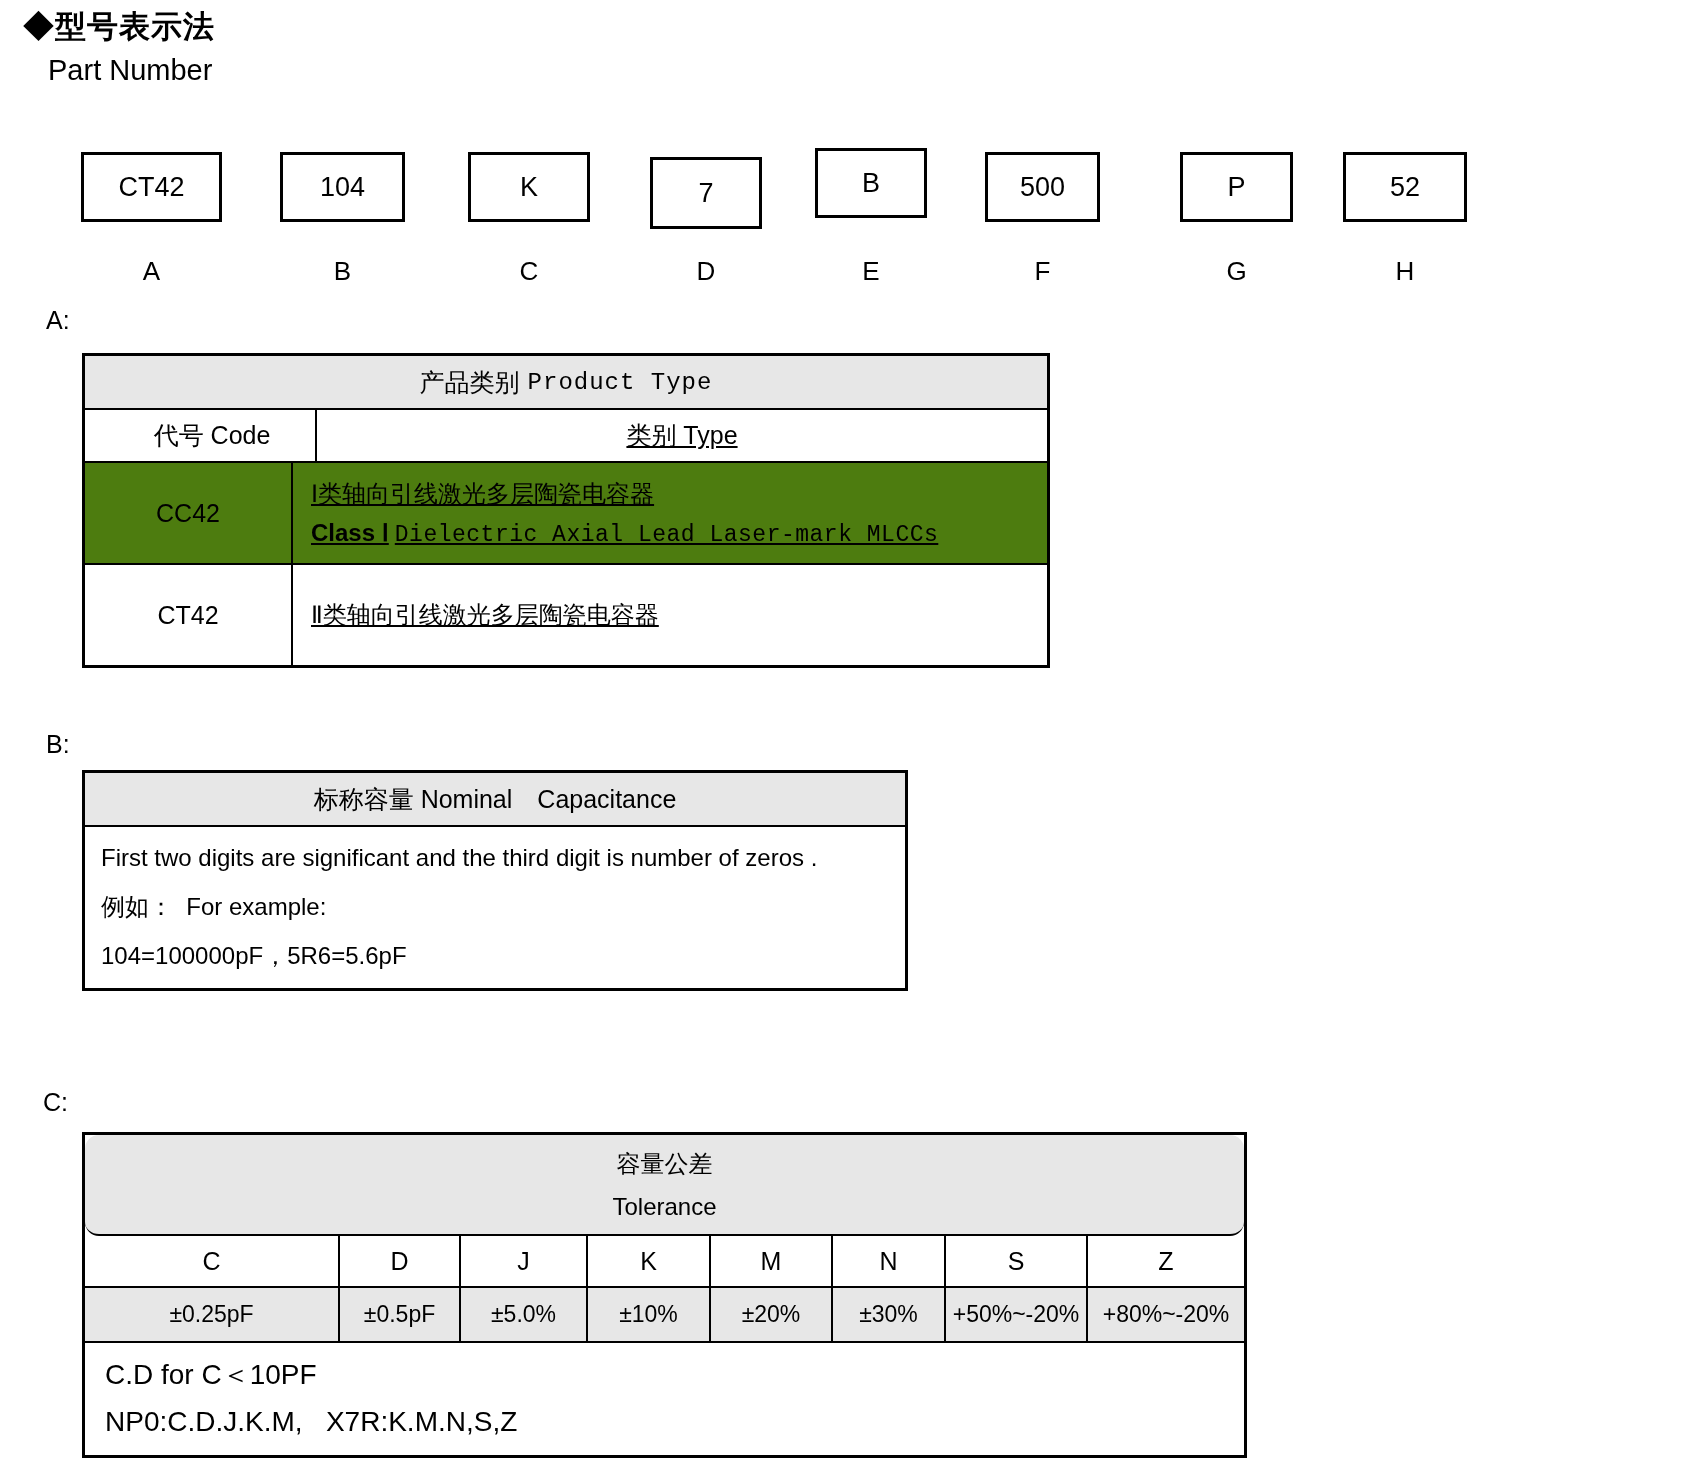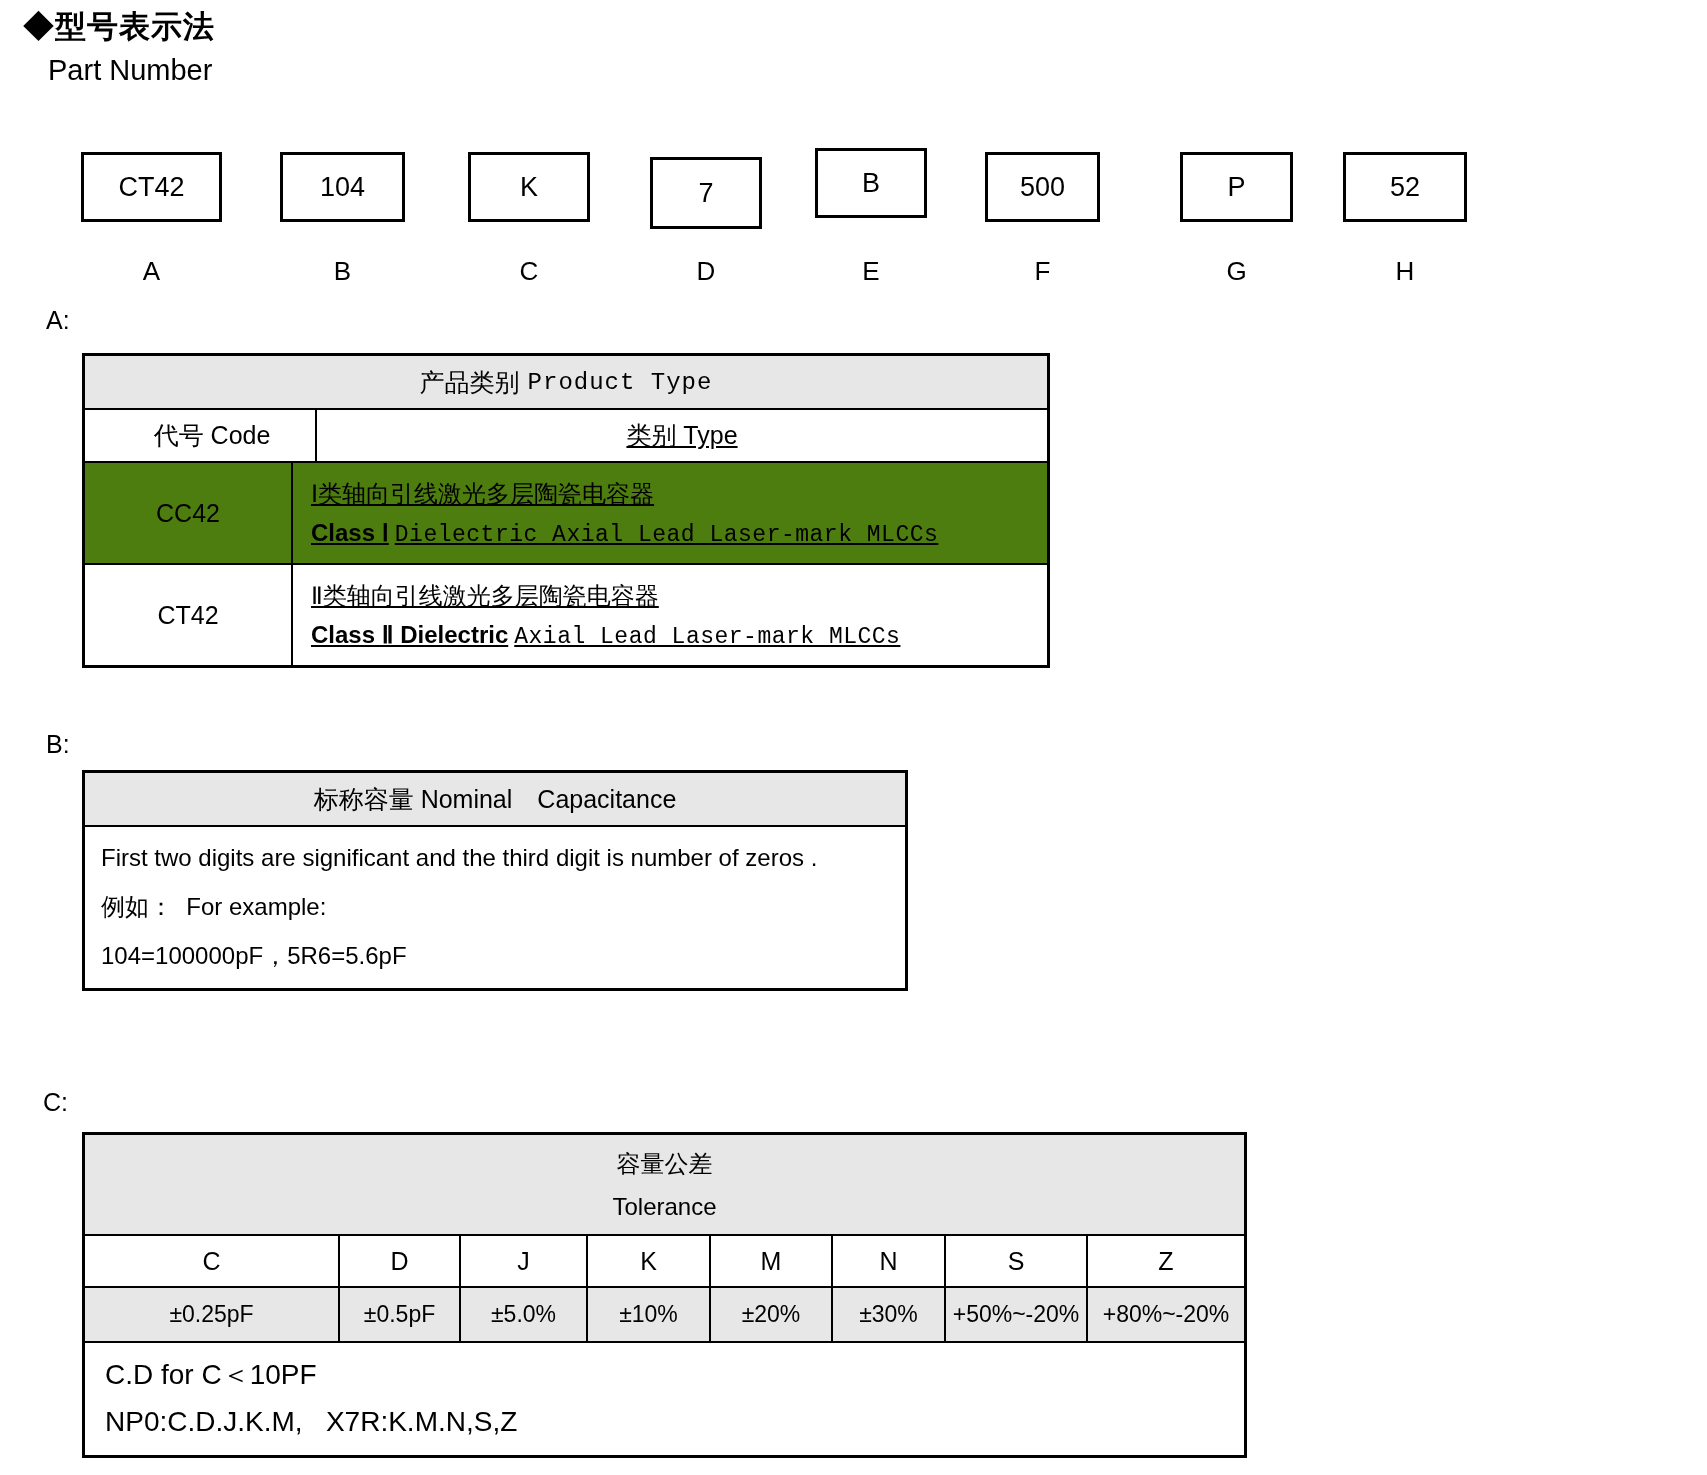--- a/index.html
+++ b/index.html
@@ -77,20 +77,21 @@
 
   
   .tableC {
     position: absolute; left: 82px; top: 1132px; width: 1165px;
     border: 3px solid #000; box-sizing: border-box; background: #fff;
   }
   .tableC .thead {
     height: 99px; background: #e7e7e7; border-bottom: 2px solid #000;
     display: flex; flex-direction: column; align-items: center; justify-content: space-evenly;
     font-size: 24px;
+    border-radius: 14px;
   }
   .tableC .crow { display: flex; border-bottom: 2px solid #000; }
   .tableC .crow > div {
     box-sizing: border-box; display: flex; align-items: center; justify-content: center;
   }
   .tableC .crow > div:not(:last-child) { border-right: 2px solid #000; }
   .tableC .crow > div:nth-child(1) { width: 255px; }
   .tableC .crow > div:nth-child(2) { width: 121px; }
   .tableC .crow > div:nth-child(3) { width: 127px; }
   .tableC .crow > div:nth-child(4) { width: 123px; }
@@ -176,23 +177,20 @@
         <div class="typ-line1">Ⅰ类轴向引线激光多层陶瓷电容器</div>
         <div class="typ-line2">
           <span class="sans-seg">Class Ⅰ</span><span class="mono">Dielectric Axial Lead Laser-mark MLCCs</span>
         </div>
       </div>
     </div>
     <div class="row trow-a">
       <div class="c1">CT42</div>
       <div class="c2">
         <div class="typ-line1">Ⅱ类轴向引线激光多层陶瓷电容器</div>
-        <div class="typ-line2">
-          <span class="sans-seg">Class Ⅱ Dielectric</span><span class="mono">Axial Lead Laser-mark MLCCs</span>
-        </div>
       </div>
     </div>
   </div>
 
   <div class="sec-label lbl-b">B:</div>
   <div class="tableB">
     <div class="thead">标称容量 Nominal　Capacitance</div>
     <div class="tbody">
       <div class="bline">First two digits are significant and the third digit is number of zeros .</div>
       <div class="bline">例如：  For example:</div>

